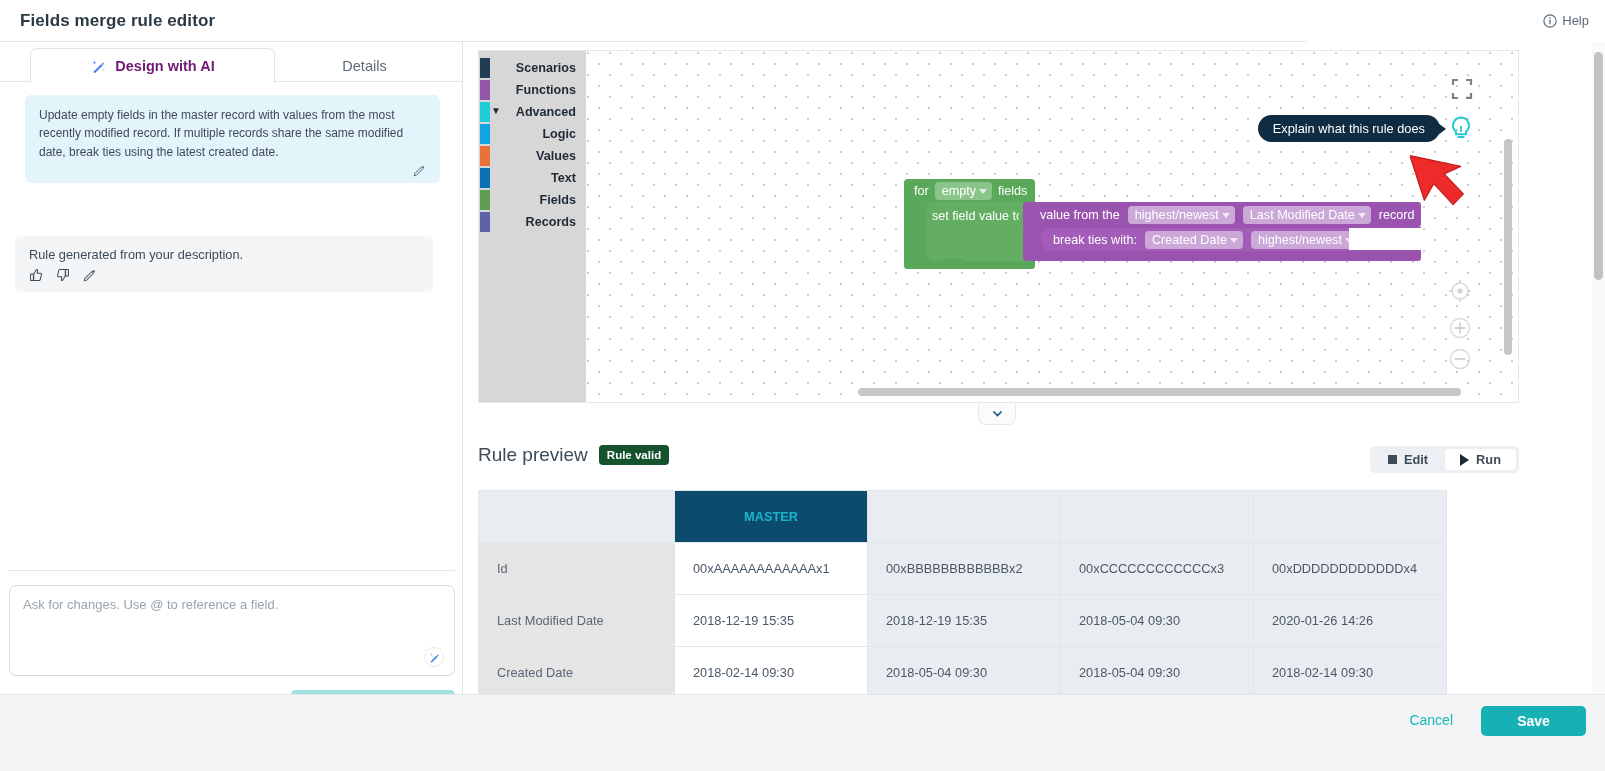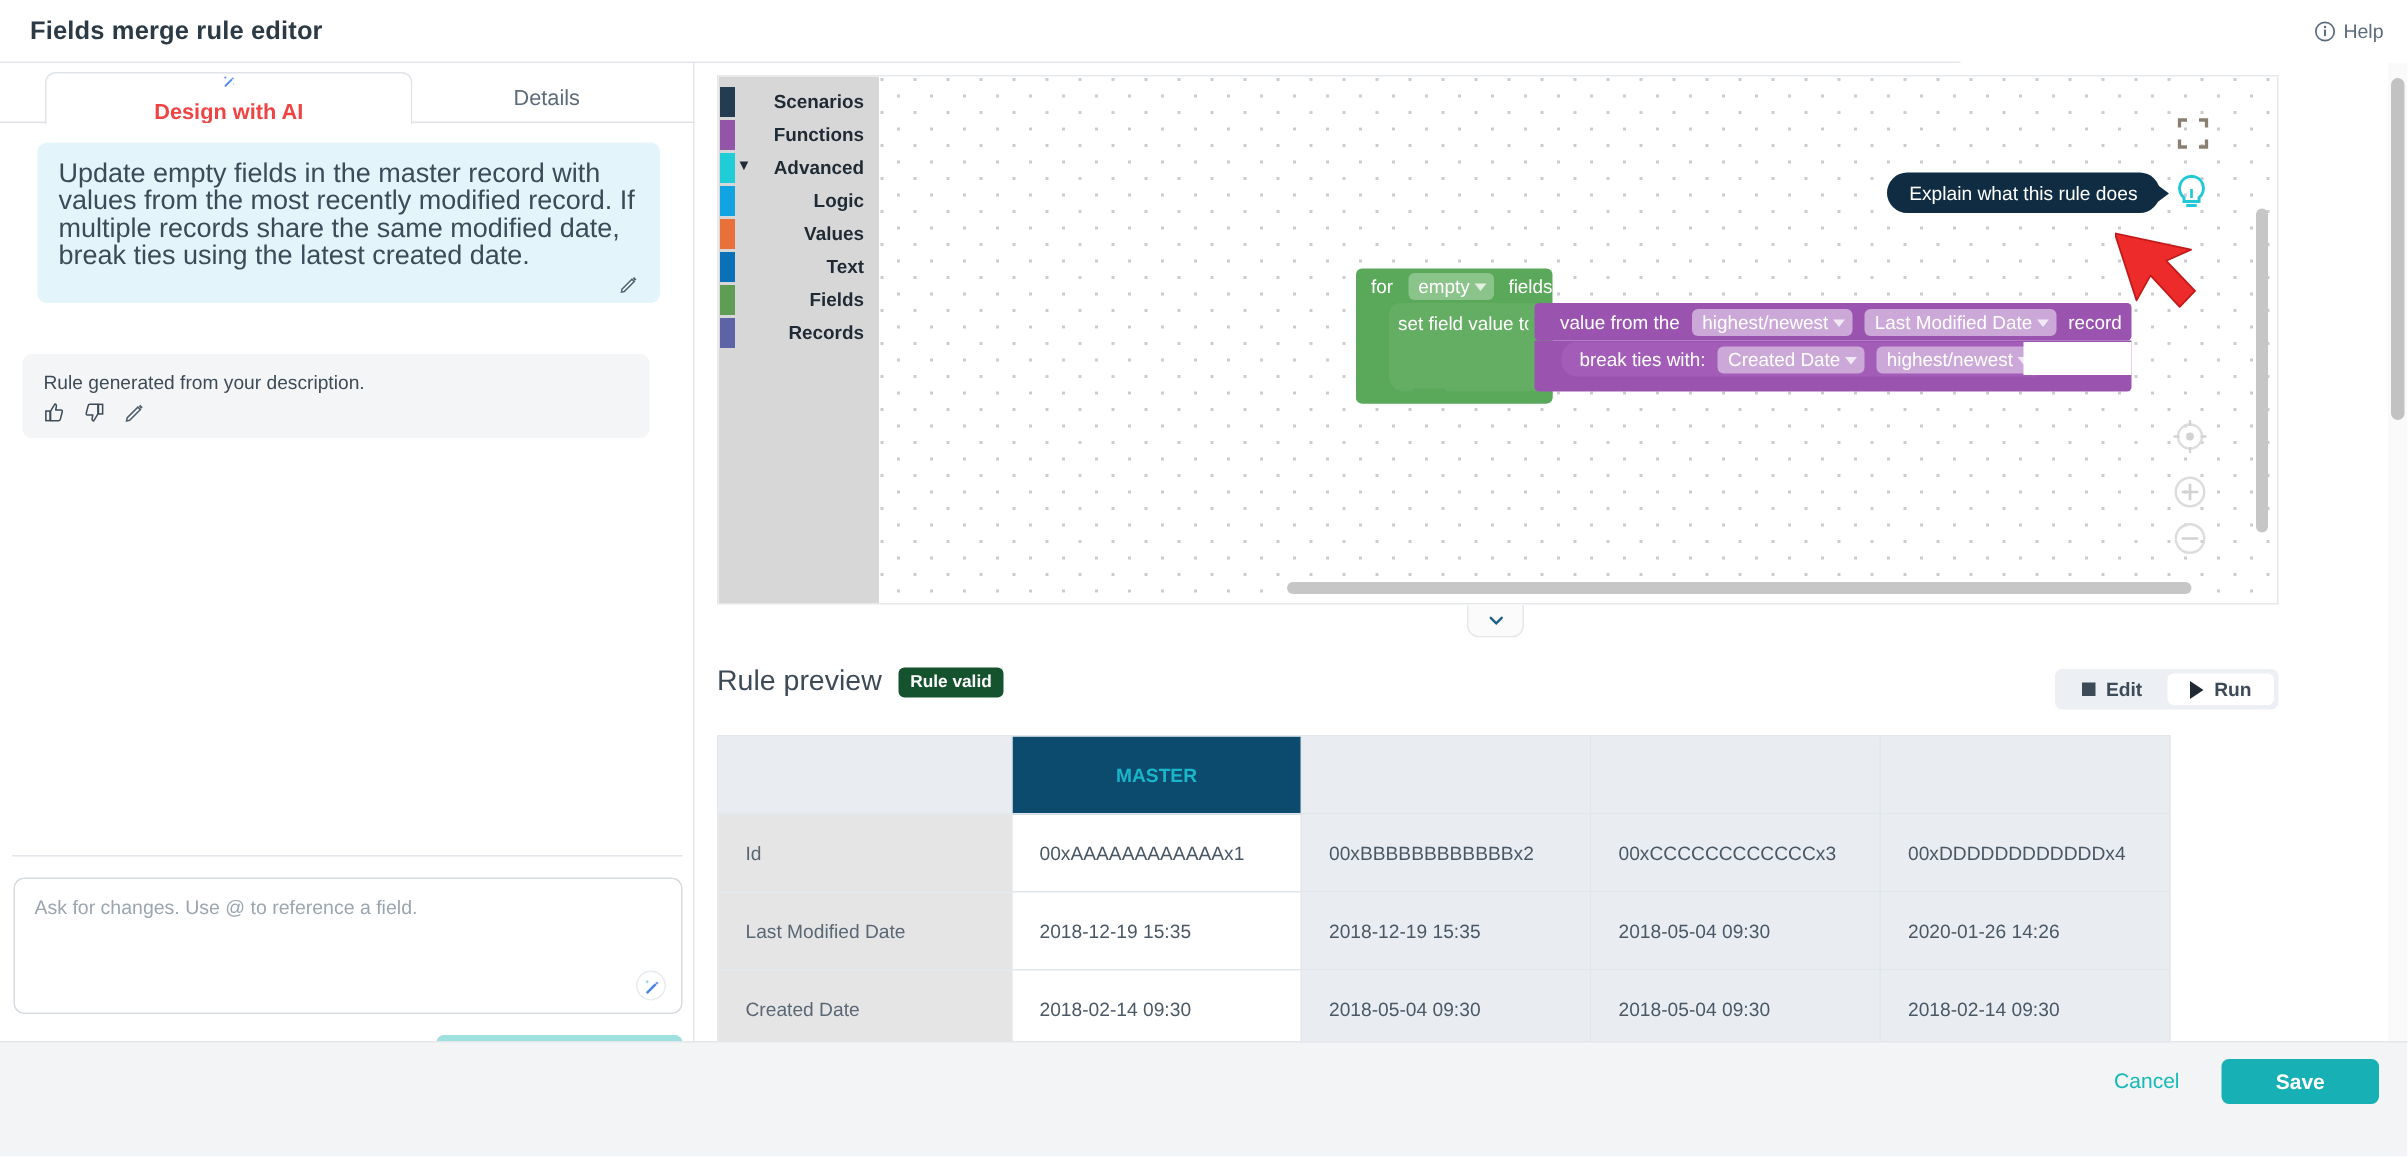--- a/index.html
+++ b/index.html
@@ -31,36 +31,35 @@
   .left-panel {
     position:absolute; left:0; top:42px; width:463px; height:652px;
     background:#fff; border-right:1px solid #e3e6ea;
   }
   .tabs { position:relative; height:40px; border-bottom:1px solid #dfe3e8; }
   .tab {
     position:absolute; top:6px; height:35px; display:flex; align-items:center;
     justify-content:center; gap:8px; font-size:14.5px; font-weight:700; cursor:pointer;
   }
   .tab.active {
-    left:30px; width:245px; color:#ef4444;
+    left:30px; width:245px; color:#701a75;
     background:#fff; border:1px solid #dfe3e8; border-bottom:none;
     border-radius:7px 7px 0 0;
-    flex-direction:column;
   }
   .tab.active::after {
     content:""; position:absolute; left:0; right:0; bottom:-1px; height:2px; background:#fff;
   }
   .tab.inactive { left:283px; width:163px; color:#5d6c7b; font-weight:400; }
   .wand-icon { width:17px; height:17px; }
 
   .desc-card {
     position:absolute; left:25px; top:53px; width:415px;
     background:#e4f4fb; border-radius:6px; padding:11px 14px 6px 14px;
   }
-  .desc-text { font-size:18px; line-height:18.4px; color:#3d4b58; }
+  .desc-text { font-size:12px; line-height:18.4px; color:#3d4b58; }
   .desc-edit { display:flex; justify-content:flex-end; margin-top:3px; }
   .pencil { width:13px; height:13px; cursor:pointer; }
 
   .gen-card {
     position:absolute; left:15px; top:194px; width:418px;
     background:#f4f5f6; border-radius:6px; padding:11px 14px 10px 14px;
   }
   .gen-text { font-size:12.8px; color:#3d4b58; }
   .gen-actions { display:flex; gap:13px; margin-top:6px; align-items:center; }
   .gen-actions svg { width:14px; height:14px; cursor:pointer; }
@@ -122,21 +121,21 @@
   }
 
   
   .blk { position:absolute; font-size:12.6px; color:#fff; }
   .blk-green-outer {
     left:318px; top:128px; width:131px; height:90px;
     background:#5aa85a; border-radius:4px;
   }
   .blk-green-head {
     position:absolute; left:0; top:0; height:23px; width:131px;
-    display:flex; align-items:center; gap:6px; padding-left:10px;justify-content:space-between;
+    display:flex; align-items:center; gap:6px; padding-left:10px;
   }
   .blk-green-body {
     position:absolute; left:22px; top:23px; width:109px; height:59px;
     background:#63ae63; border-radius:8px 0 0 10px;
   }
   .blk-green-notch {
     position:absolute; left:38px; top:80px; width:22px; height:7px;
     background:#5aa85a; border-radius:0 0 8px 8px;
   }
   .blk-green-label { position:absolute; left:28px; top:30px; font-size:12.6px; color:#fff; white-space:nowrap; }

